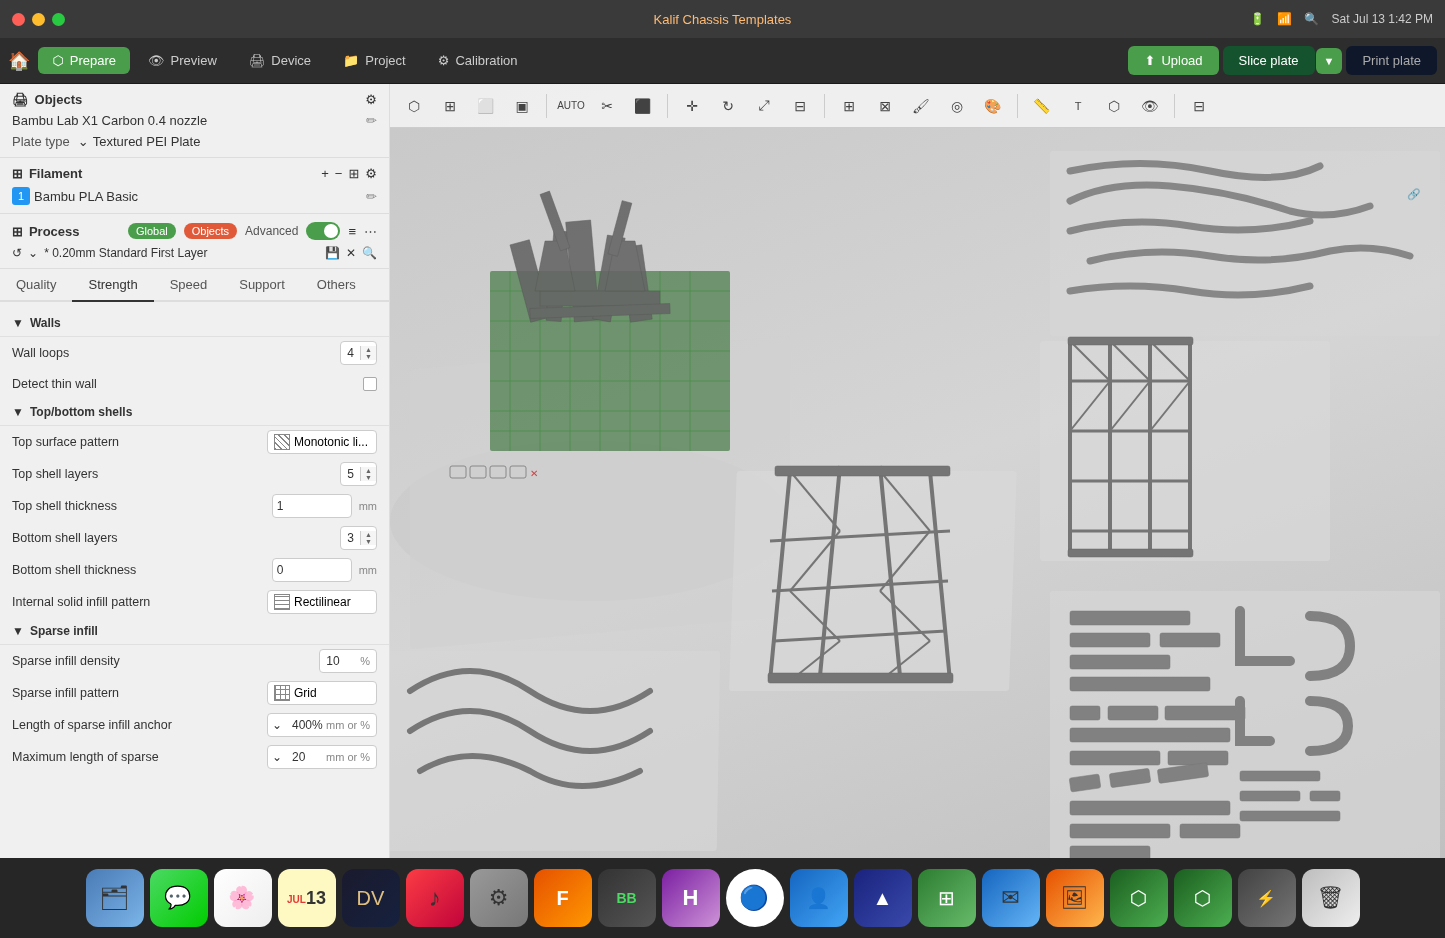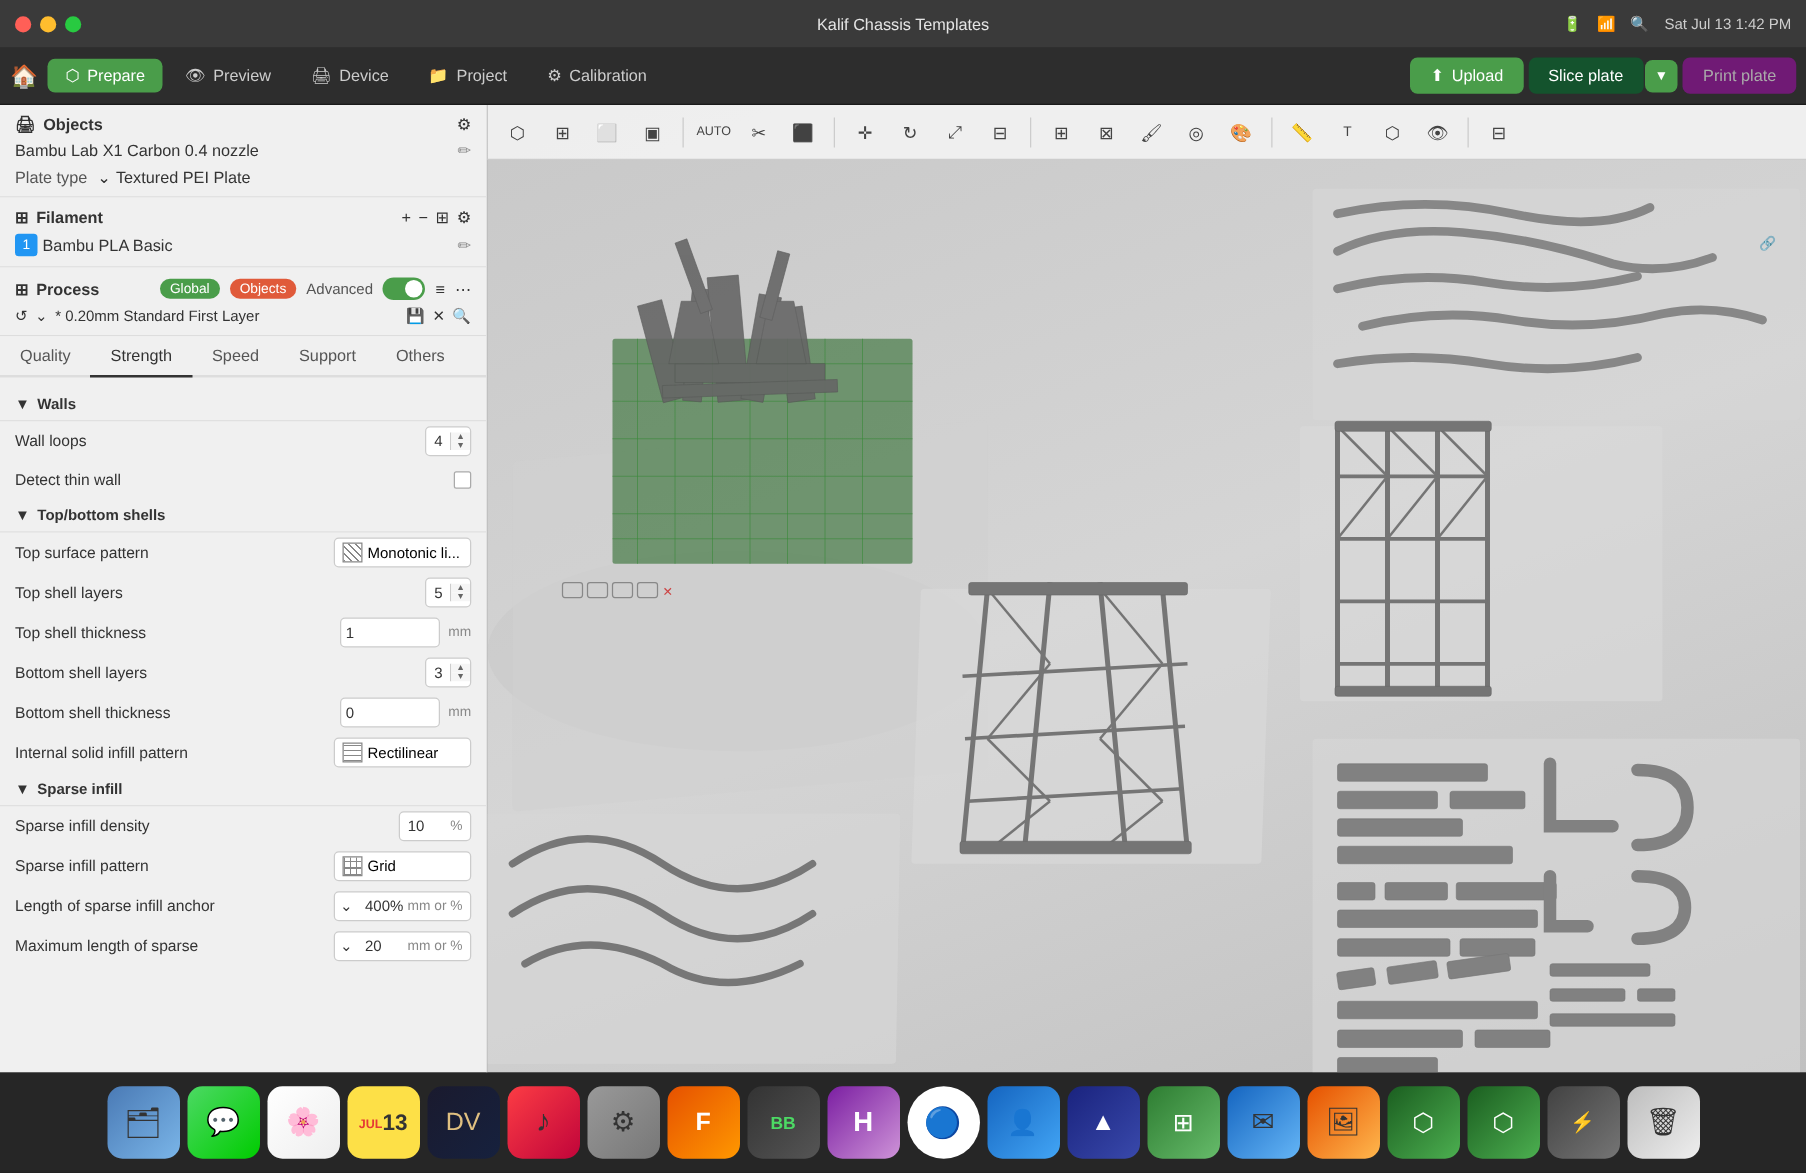--- a/index.html
+++ b/index.html
@@ -5,31 +5,31 @@
     * { box-sizing: border-box; margin: 0; padding: 0; }
     body { font-family: -apple-system, BlinkMacSystemFont, 'SF Pro Text', sans-serif; font-size: 13px; background: #1e1e1e; color: #333; overflow: hidden; width: 1445px; height: 938px; }
 
     
     .title-bar { height: 38px; background: #3a3a3a; display: flex; align-items: center; justify-content: center; position: relative; }
     .title-bar .traffic-lights { position: absolute; left: 12px; display: flex; gap: 7px; }
     .traffic-light { width: 13px; height: 13px; border-radius: 50%; cursor: pointer; }
     .tl-red { background: #ff5f57; }
     .tl-yellow { background: #ffbd2e; }
     .tl-green { background: #28ca41; }
-    .title-bar-title { color: #e5e5e5; font-size: 13px; font-weight: 500; }
+    .title-bar-title { color: #fdba74; font-size: 13px; font-weight: 500; }
     .title-bar-right { position: absolute; right: 12px; display: flex; align-items: center; gap: 12px; color: #ccc; font-size: 12px; }
 
     
     .main-toolbar { height: 46px; background: #2d2d2d; display: flex; align-items: center; padding: 0 8px; gap: 4px; border-bottom: 1px solid #1a1a1a; }
     .nav-btn { display: flex; align-items: center; gap: 6px; padding: 6px 14px; border-radius: 6px; cursor: pointer; font-size: 13px; color: #ccc; border: none; background: transparent; }
     .nav-btn.active { background: #4a9d4a; color: white; }
     .toolbar-spacer { flex: 1; }
     .btn-upload { background: #4a9d4a; color: white; border: none; border-radius: 6px; padding: 7px 16px; font-size: 13px; cursor: pointer; display: flex; align-items: center; gap: 6px; }
     .btn-slice { background: #14532d; color: white; border: none; border-radius: 6px; padding: 7px 16px; font-size: 13px; cursor: pointer; display: flex; align-items: center; gap: 4px; }
-    .btn-print { background: #701a75; color: #aaa; border: none; border-radius: 6px; padding: 7px 16px; font-size: 13px; cursor: pointer; }
+    .btn-print { background: #0f172a; color: #aaa; border: none; border-radius: 6px; padding: 7px 16px; font-size: 13px; cursor: pointer; }
     .btn-expand { background: #4a9d4a; color: white; border: none; border-radius: 6px; padding: 7px 8px; font-size: 11px; cursor: pointer; margin-left: -3px; }
 
     
     .left-panel { position: absolute; top: 84px; left: 0; width: 390px; bottom: 80px; background: #f0f0f0; border-right: 1px solid #ddd; display: flex; flex-direction: column; overflow: hidden; }
     .panel-section { padding: 8px 12px; border-bottom: 1px solid #ddd; background: #f0f0f0; }
     .section-header { display: flex; align-items: center; justify-content: space-between; }
     .section-title { font-weight: 600; font-size: 13px; color: #333; display: flex; align-items: center; gap: 6px; }
     .printer-name { font-size: 13px; color: #333; }
     .plate-type-row { display: flex; align-items: center; gap: 8px; margin-top: 6px; font-size: 13px; }
     .plate-label { color: #555; }
@@ -548,21 +548,21 @@
 <div class="dock">
   <div class="dock-item" style="background: linear-gradient(135deg, #4a7ab5, #7ab5e8);">
     <span style="font-size:24px;">🗂</span>
   </div>
   <div class="dock-item" style="background: linear-gradient(135deg, #4cd964, #00cc00);">
     <span style="font-size:22px;">💬</span>
   </div>
   <div class="dock-item" style="background: linear-gradient(135deg, #fff, #eee);">
     <span style="font-size:22px;">🌸</span>
   </div>
-  <div class="dock-item" style="background: #fde047;">
+  <div class="dock-item" style="background: #fef9c3;">
     <span style="font-size:10px;font-weight:bold;color:#e53935;display:block;text-align:center;margin-top:2px;">JUL</span>
     <span style="font-size:18px;font-weight:bold;color:#333;display:block;text-align:center;">13</span>
   </div>
   <div class="dock-item" style="background: linear-gradient(135deg, #1a1a2e, #16213e);">
     <span style="font-size:20px;color:#e0c080;">DV</span>
   </div>
   <div class="dock-item" style="background: linear-gradient(135deg, #fc3c44, #c0043a);">
     <span style="font-size:24px;">♪</span>
   </div>
   <div class="dock-item" style="background: linear-gradient(135deg, #999, #777);">

